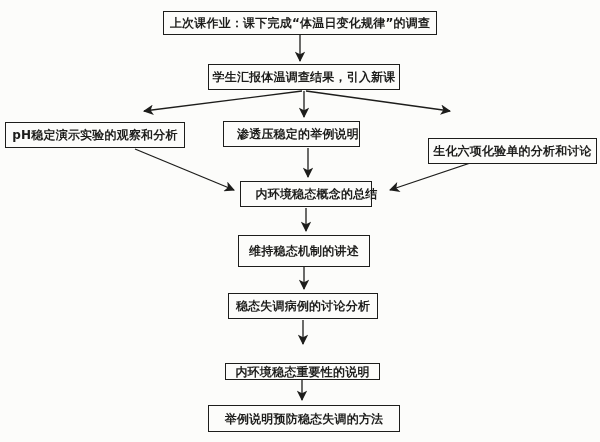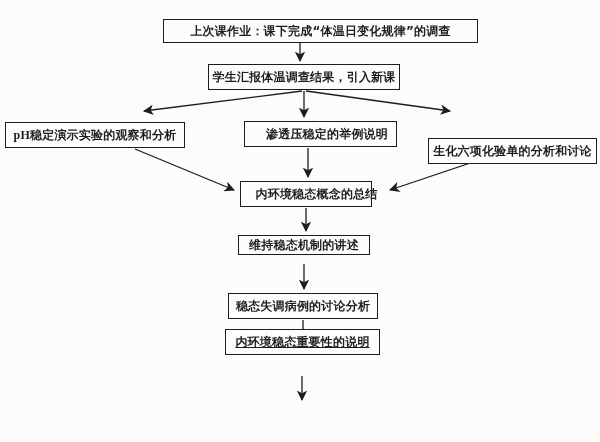--- a/index.html
+++ b/index.html
@@ -59,23 +59,24 @@
     <line x1="306" y1="91" x2="450" y2="111" marker-end="url(#arrow)"></line>
     <line x1="135" y1="149" x2="234" y2="190" marker-end="url(#arrow)"></line>
     <line x1="308" y1="148" x2="308" y2="177" marker-end="url(#arrow)"></line>
     <line x1="512" y1="149" x2="390" y2="190" marker-end="url(#arrow)"></line>
     <line x1="306" y1="208" x2="306" y2="231" marker-end="url(#arrow)"></line>
     <line x1="304" y1="264" x2="304" y2="289" marker-end="url(#arrow)"></line>
     <line x1="303" y1="320" x2="303" y2="344" marker-end="url(#arrow)"></line>
     <line x1="302" y1="376" x2="302" y2="400" marker-end="url(#arrow)"></line>
   </svg>
 
-  <div class="node" style="left:163px; top:11px;  width:315px; height:24px;margin-top:8px;">上次课作业：课下完成“体温日变化规律”的调查</div>
+  <div class="node" style="left:163px; top:11px;  width:274px; height:24px;">上次课作业：课下完成“体温日变化规律”的调查</div>
   <div class="node" style="left:208px; top:64px;  width:192px; height:26px;text-align:right;">学生汇报体温调查结果，引入新课</div>
-  <div class="node" style="left:5px;   top:122px; width:180px; height:26px;font-family:Liberation Serif, serif;">pH稳定演示实验的观察和分析</div>
-  <div class="node" style="left:244px; top:121px; width:153px; height:26px;padding-left:13px;">渗透压稳定的举例说明</div>
+  <div class="node" style="left:5px;   top:122px; width:180px; height:26px;">pH稳定演示实验的观察和分析</div>
+  <div class="node" style="left:223px; top:121px; width:137px; height:26px;padding-left:13px;">渗透压稳定的举例说明</div>
   <div class="node" style="left:428px; top:138px; width:169px; height:26px;">生化六项化验单的分析和讨论</div>
   <div class="node" style="left:240px; top:181px; width:132px; height:26px;padding-left:21px;">内环境稳态概念的总结</div>
-  <div class="node" style="left:238px; top:235px; width:132px; height:20px;">维持稳态机制的讲述</div>
+  <div class="node" style="left:238px; top:235px; width:132px; height:32px;">维持稳态机制的讲述</div>
   <div class="node" style="left:228px; top:293px; width:150px; height:26px;text-align:center;">稳态失调病例的讨论分析</div>
-  <div class="node" style="left:225px; top:329px; width:155px; height:26px;text-decoration:underline;">内环境稳态重要性的说明</div>
+  <div class="node" style="left:225px; top:363px; width:155px; height:17px;">内环境稳态重要性的说明</div>
+  <div class="node" style="left:208px; top:405px; width:192px; height:27px;">举例说明预防稳态失调的方法</div>
 
 </div>
 
 </body></html>

